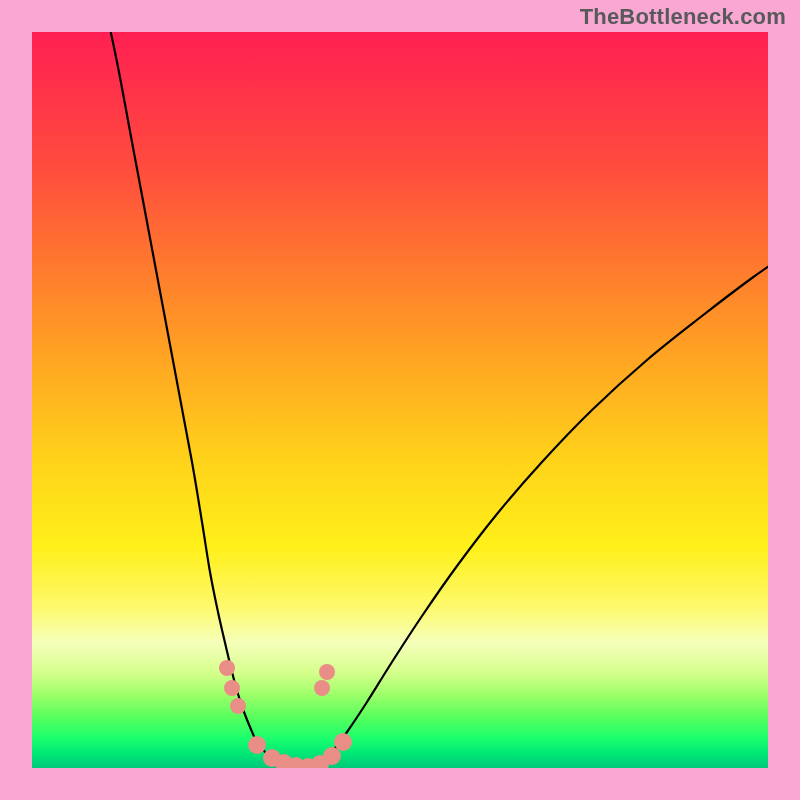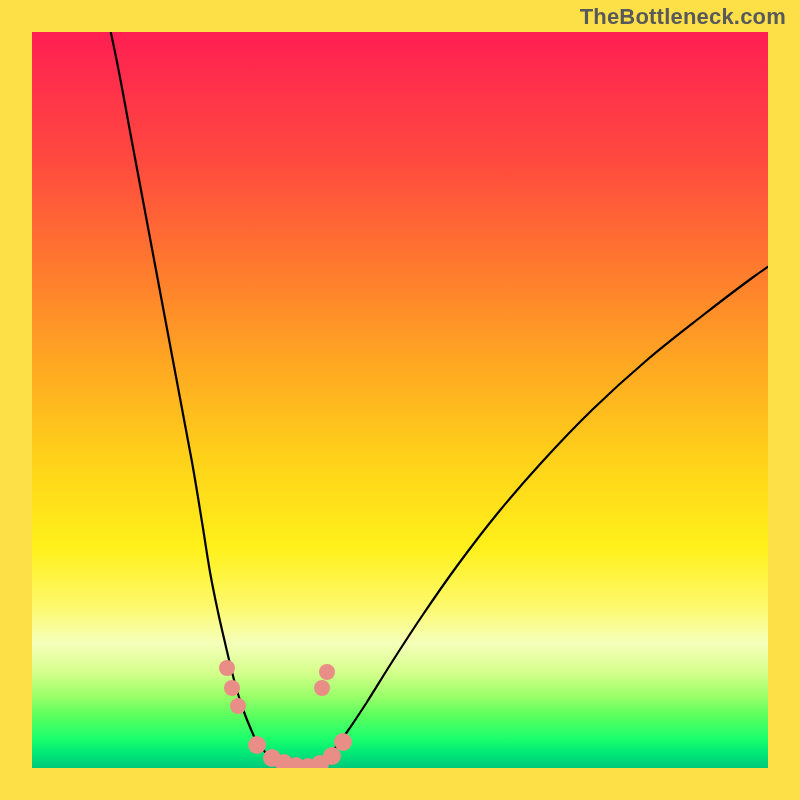--- a/index.html
+++ b/index.html
@@ -9,21 +9,21 @@
     height: 800px;
     background: #000;
     overflow: hidden;
   }
   .frame {
     position: absolute;
     top: 0;
     left: 0;
     width: 800px;
     height: 800px;
-    background: #fde047;
+    background: #f9a8d4;
   }
   .watermark {
     position: absolute;
     top: 4px;
     right: 14px;
     font-family: Arial, Helvetica, sans-serif;
     font-size: 22px;
     font-weight: 600;
     color: #58595b;
     letter-spacing: 0.2px;

